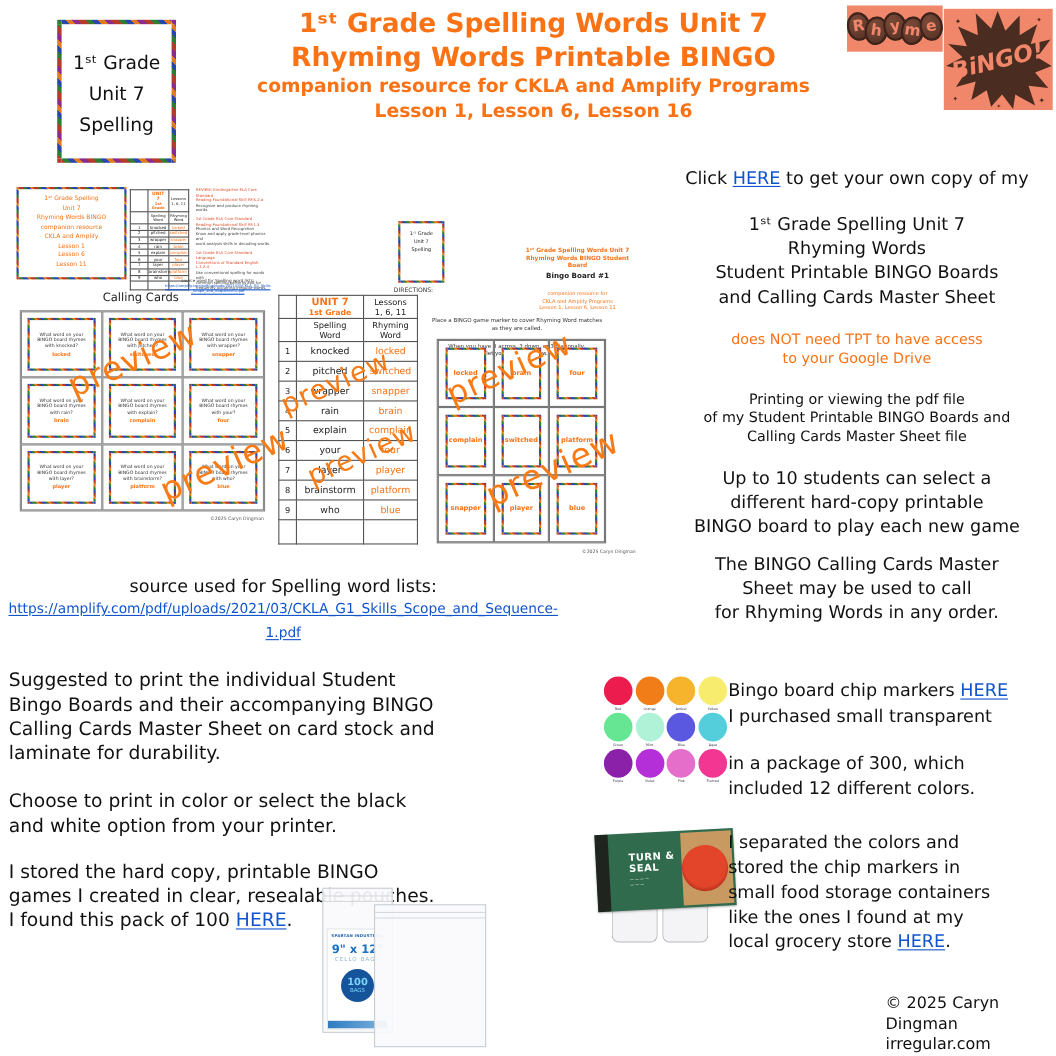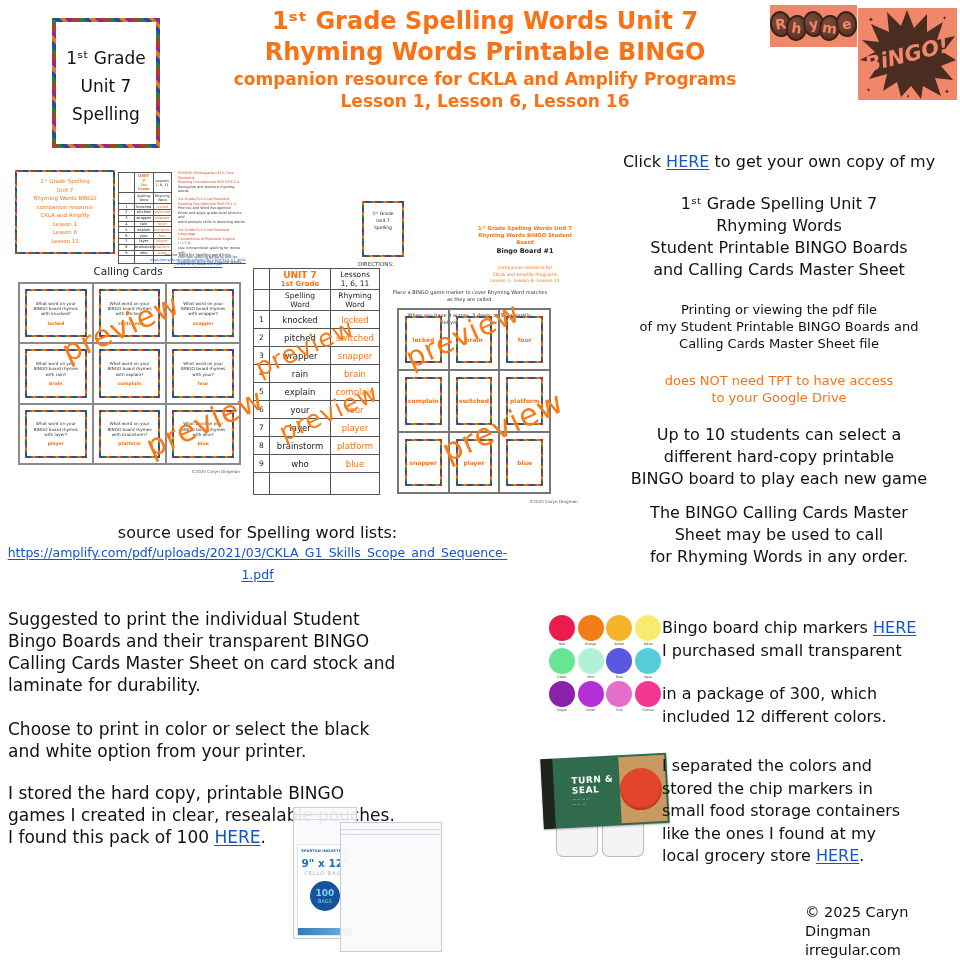--- a/index.html
+++ b/index.html
@@ -504,42 +504,42 @@
 
   <div class="abs rc">
     <div class="p1">
       <div><span>Click </span><a class="lk">HERE</a><span> to get your own copy of my</span></div>
       <div class="preline">1ˢᵗ Grade Spelling Unit 7
 Rhyming Words
 Student Printable BINGO Boards
 and Calling Cards Master Sheet</div>
     </div>
     <div class="p2">
+      <div class="preline orange">does NOT need TPT to have access
+to your Google Drive</div>
       <div class="preline">Printing or viewing the pdf file
 of my Student Printable BINGO Boards and
 Calling Cards Master Sheet file</div>
-      <div class="preline orange">does NOT need TPT to have access
-to your Google Drive</div>
     </div>
     <div class="p3 preline">Up to 10 students can select a
 different hard-copy printable
 BINGO board to play each new game</div>
     <div class="p4 preline">The BINGO Calling Cards Master
 Sheet may be used to call
 for Rhyming Words in any order.</div>
   </div>
 
   <div class="abs source-sec">
     <div class="lbl">source used for Spelling word lists:</div>
     <div><a class="lk lnk">https://amplify.com/pdf/uploads/2021/03/CKLA_G1_Skills_Scope_and_Sequence-1.pdf</a></div>
   </div>
 
   <div class="abs bl">
     <div class="p1 preline">Suggested to print the individual Student
-Bingo Boards and their transparent BINGO
+Bingo Boards and their accompanying BINGO
 Calling Cards Master Sheet on card stock and
 laminate for durability.</div>
     <div class="p2 preline">Choose to print in color or select the black
 and white option from your printer.</div>
     <div class="p3">
       <div class="preline">I stored the hard copy, printable BINGO
 games I created in clear, resealable pouches.</div>
       <div><span>I found this pack of 100 </span><a class="lk">HERE</a><span>.</span></div>
     </div>
   </div>

